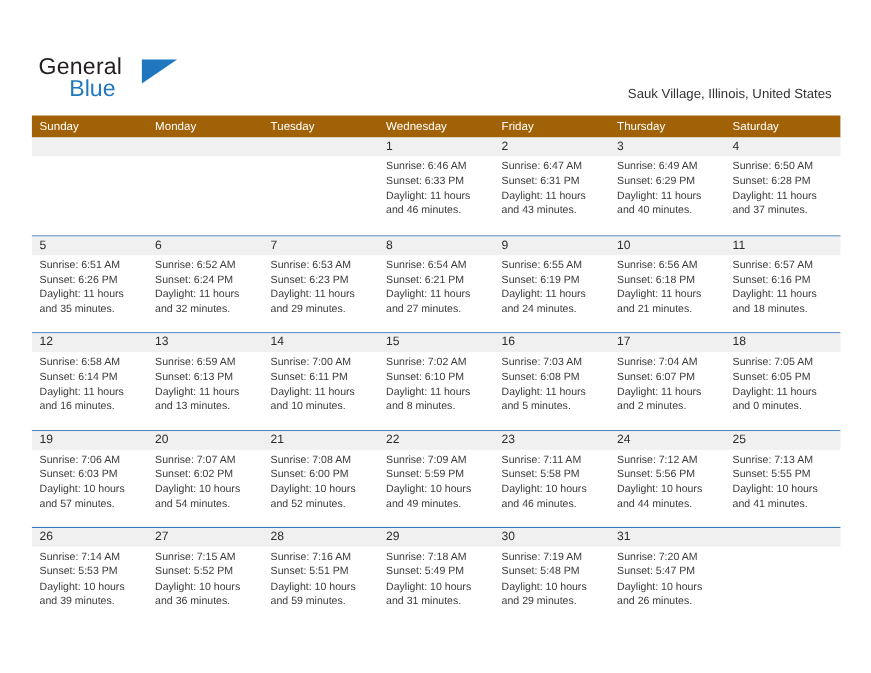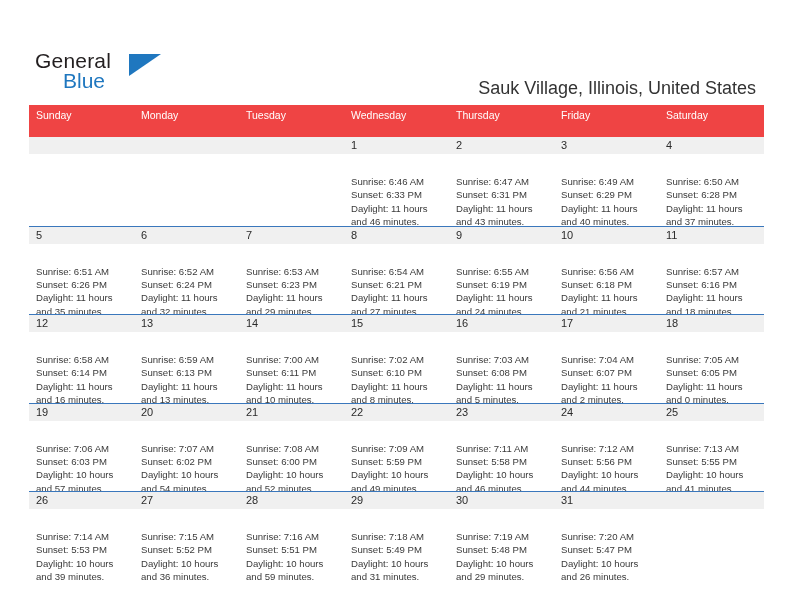--- a/index.html
+++ b/index.html
@@ -70,37 +70,37 @@
     font-size: 25px;
     color: #333333;
     white-space: nowrap;
     text-align: right;
     font-weight: normal;
   }
   .subtitle {
     position: absolute;
     right: 36px;
     top: 78px;
-    font-size: 18px;
+    font-size: 12px;
     color: #333333;
     white-space: nowrap;
     text-align: right;
   }
 
   
   .calendar {
     position: absolute;
     left: 29px;
     top: 105px;
     width: 735px;
   }
   .weekdays {
     display: flex;
-    background: #ef4444;
-    height: 32px;
+    background: #a16207;
+    height: 20px;
   }
   .weekday {
     flex: 1 1 0;
     color: #ffffff;
     font-size: 10.5px;
     line-height: 20px;
     padding-left: 7px;
     box-sizing: border-box;
     white-space: nowrap;
   }
@@ -135,21 +135,21 @@
     position: relative;
   }
   .daynum {
     position: relative;
     height: 17px;
     line-height: 17px;
     font-size: 11px;
     color: #2b2b2b;
   }
   .events {
-    padding-top: 21px;
+    padding-top: 3px;
   }
   .evline {
     font-size: 9.6px;
     line-height: 13.4px;
     color: #3a3a3a;
     white-space: nowrap;
   }
 </style>
 </head>
 <body>
@@ -164,22 +164,22 @@
     </div>
     <div class="subtitle">Sauk Village, Illinois, United States</div>
   </div>
 
   <div class="calendar">
     <div class="weekdays">
         <div class="weekday">Sunday</div>
         <div class="weekday">Monday</div>
         <div class="weekday">Tuesday</div>
         <div class="weekday">Wednesday</div>
+        <div class="weekday">Friday</div>
         <div class="weekday">Thursday</div>
-        <div class="weekday">Friday</div>
         <div class="weekday">Saturday</div>
       </div>
     <div class="weeks">
         <div class="week">
           <div class="numbands"></div>
           <div class="cells">
             <div class="cell">
               <div class="daynum"></div>
               <div class="events"></div>
             </div>

